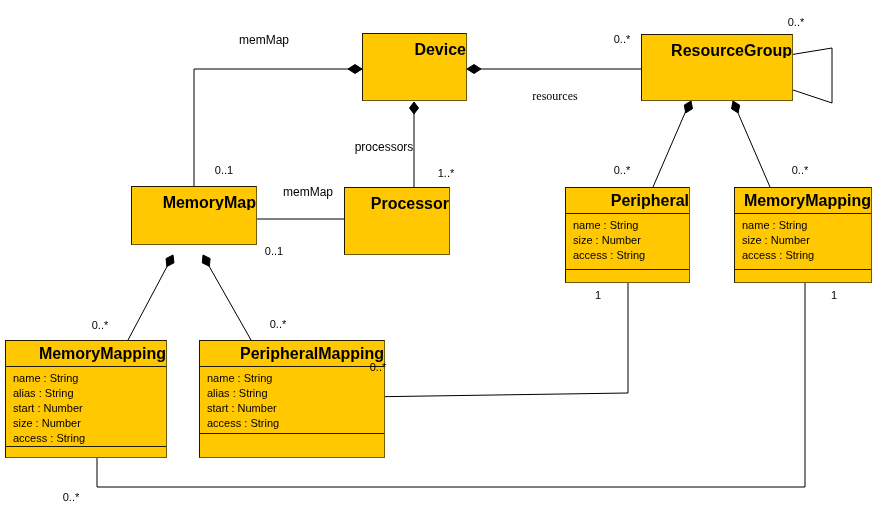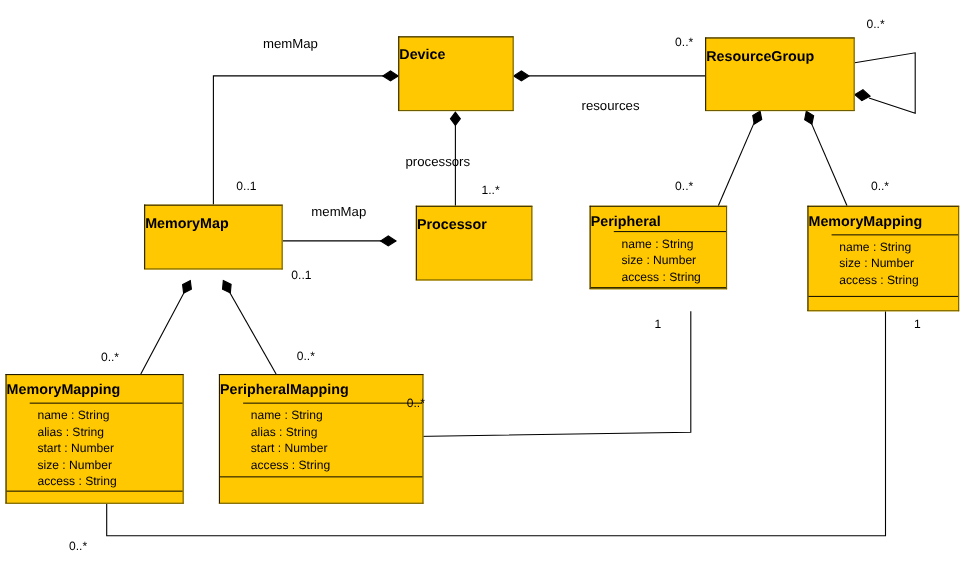--- a/index.html
+++ b/index.html
@@ -26,39 +26,38 @@
     position: absolute;
     background: #FFC800;
     border: 1px solid #1f1a00;
     border-bottom-color: #6e5c00;
     border-right-color: #6e5c00;
     display: flex;
     flex-direction: column;
   }
   .uml-title {
     font-weight: bold;
-    font-size: 13px;
-    text-align: left;
+    font-size: 16px;
+    text-align: right;
     line-height: 25px;
     height: 25px;
     white-space: nowrap;
     overflow: hidden;
   }
   .uml-class.single .uml-title {
     height: auto;
     line-height: 14px;
     padding-top: 9px;
   }
   .uml-attrs {
     border-top: 1px solid #1f1a00;
     font-size: 11px;
     line-height: 15px;
     padding: 4px 7px 0 7px;
     overflow: hidden;
-    margin-left: 21px;
   }
   .uml-ops {
     border-top: 1px solid #1f1a00;
     flex: 1;
   }
 
   .edge-label {
     position: absolute;
     font-size: 12px;
     line-height: 14px;
@@ -125,33 +124,33 @@
 
     <g>
       <polyline class="edge-line" points="805,283 805,487 97,487 97,458"></polyline>
     </g>
   </svg>
 
   <div class="uml-class single" style="left:362px; top:33px; width:105px; height:68px;">
     <div class="uml-title">Device</div>
   </div>
 
-  <div class="uml-class single" style="left:641px; top:34px; width:136px; height:67px;">
+  <div class="uml-class single" style="left:641px; top:34px; width:152px; height:67px;">
     <div class="uml-title">ResourceGroup</div>
   </div>
 
   <div class="uml-class single" style="left:131px; top:186px; width:126px; height:59px;">
     <div class="uml-title">MemoryMap</div>
   </div>
 
-  <div class="uml-class single" style="left:378px; top:187px; width:106px; height:68px;">
+  <div class="uml-class single" style="left:344px; top:187px; width:106px; height:68px;">
     <div class="uml-title">Processor</div>
   </div>
 
-  <div class="uml-class" style="left:536px; top:187px; width:125px; height:76px;">
+  <div class="uml-class" style="left:565px; top:187px; width:125px; height:96px;">
     <div class="uml-title">Peripheral</div>
     <div class="uml-attrs" style="height:56px;">
       <div>name : String</div>
       <div>size : Number</div>
       <div>access : String</div>
     </div>
     <div class="uml-ops"></div>
   </div>
 
   <div class="uml-class" style="left:734px; top:187px; width:138px; height:96px;">
@@ -183,27 +182,27 @@
       <div>alias : String</div>
       <div>start : Number</div>
       <div>access : String</div>
     </div>
     <div class="uml-ops"></div>
   </div>
 
   <div class="edge-label" style="left:264px; top:40px;">memMap</div>
   <div class="edge-label mult" style="left:224px; top:170px;">0..1</div>
 
-  <div class="edge-label" style="left:398px; top:147px;">processors</div>
+  <div class="edge-label" style="left:384px; top:147px;">processors</div>
   <div class="edge-label mult" style="left:446px; top:173px;">1..*</div>
 
   <div class="edge-label" style="left:308px; top:192px;">memMap</div>
   <div class="edge-label mult" style="left:274px; top:251px;">0..1</div>
 
-  <div class="edge-label" style="left:555px; top:96px;">resources</div>
+  <div class="edge-label" style="left:555px; top:96px;font-family:Liberation Serif, serif;">resources</div>
   <div class="edge-label mult" style="left:622px; top:39px;">0..*</div>
 
   <div class="edge-label mult" style="left:796px; top:22px;">0..*</div>
 
   <div class="edge-label mult" style="left:622px; top:170px;">0..*</div>
   <div class="edge-label mult" style="left:800px; top:170px;">0..*</div>
 
   <div class="edge-label mult" style="left:100px; top:325px;">0..*</div>
   <div class="edge-label mult" style="left:278px; top:324px;">0..*</div>
 

